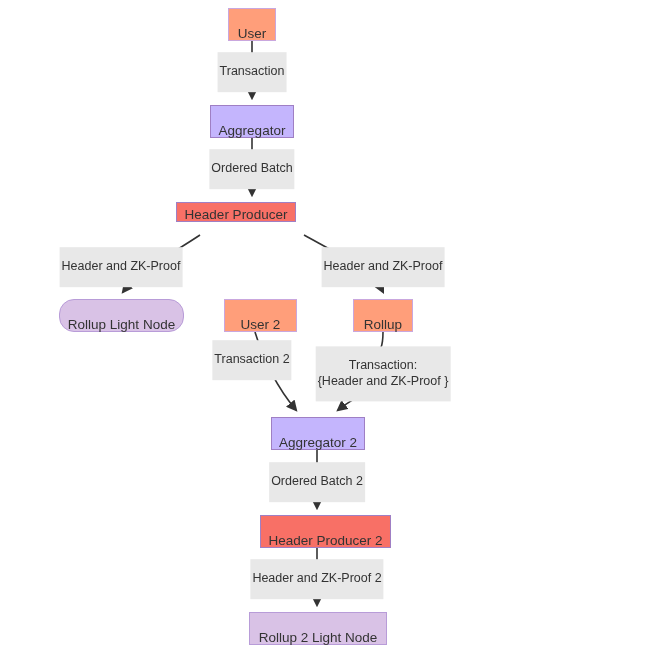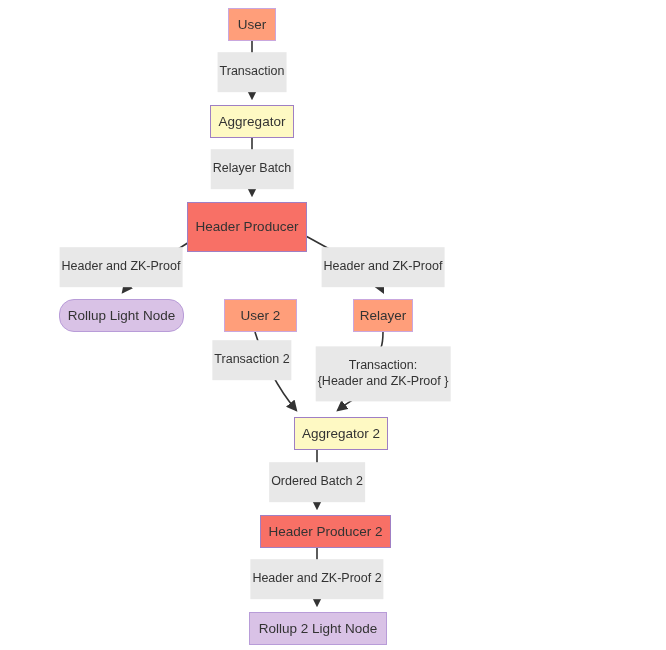--- a/index.html
+++ b/index.html
@@ -25,29 +25,29 @@
     left: 0; top: 0;
     width: 666px;
     height: 650px;
     pointer-events: none;
   }
   .node {
     position: absolute;
     box-sizing: border-box;
     border: 1px solid #b89cd8;
     display: flex;
-    align-items: center;
+    align-items: flex-end;
     justify-content: center;
     font-size: 13.5px;
     color: #333333;
     line-height: 1;
     white-space: nowrap;
   }
   .node-orange  { background: #ff9e7a; }
-  .node-blue    { background: #fef9c3; }
+  .node-blue    { background: #c4b5fd; }
   .node-red     { background: #f87066; }
   .node-purple  { background: #d9c2e6; }
   .node-blue, .node-red { border-color: #9f7fc4; }
   .node-purple { border-color: #b89cd8; }
   .node-orange { border-color: #c9a7de; }
 
   .edge-label {
     position: absolute;
     background: #e8e8e8;
     color: #333333;
@@ -90,51 +90,51 @@
   </svg>
 
   <div class="node node-orange" style="left:228px; top:8px; width:48px; height:33px;">
     <span>User</span>
   </div>
 
   <div class="node node-blue" style="left:210px; top:105px; width:84px; height:33px;">
     <span>Aggregator</span>
   </div>
 
-  <div class="node node-red" style="left:187px; top:202px; width:120px; height:50px;">
+  <div class="node node-red" style="left:176px; top:202px; width:120px; height:20px;">
     <span>Header Producer</span>
   </div>
 
   <div class="node node-purple" style="left:59px; top:299px; width:125px; height:33px;border-radius:15px;">
     <span>Rollup Light Node</span>
   </div>
 
   <div class="node node-orange" style="left:224px; top:299px; width:73px; height:33px;">
     <span>User 2</span>
   </div>
 
   <div class="node node-orange" style="left:353px; top:299px; width:60px; height:33px;">
-    <span>Relayer</span>
+    <span>Rollup</span>
   </div>
 
-  <div class="node node-blue" style="left:271px; top:417px; width:94px; height:33px;margin-left:23px;">
+  <div class="node node-blue" style="left:271px; top:417px; width:94px; height:33px;">
     <span>Aggregator 2</span>
   </div>
 
   <div class="node node-red" style="left:260px; top:515px; width:131px; height:33px;">
     <span>Header Producer 2</span>
   </div>
 
   <div class="node node-purple" style="left:249px; top:612px; width:138px; height:33px;">
     <span>Rollup 2 Light Node</span>
   </div>
 
   <div class="edge-label" style="left:252px; top:72px; transform:translate(-50%,-50%);">Transaction</div>
 
-  <div class="edge-label" style="left:252px; top:169px; transform:translate(-50%,-50%);">Relayer Batch</div>
+  <div class="edge-label" style="left:252px; top:169px; transform:translate(-50%,-50%);">Ordered Batch</div>
 
   <div class="edge-label" style="left:121px; top:267px; transform:translate(-50%,-50%);">Header and ZK-Proof</div>
 
   <div class="edge-label" style="left:383px; top:267px; transform:translate(-50%,-50%);">Header and ZK-Proof</div>
 
   <div class="edge-label" style="left:252px; top:360px; transform:translate(-50%,-50%);">Transaction 2</div>
 
   <div class="edge-label multiline" style="left:383px; top:374px; transform:translate(-50%,-50%);">Transaction:
 {Header and ZK-Proof }</div>
 

